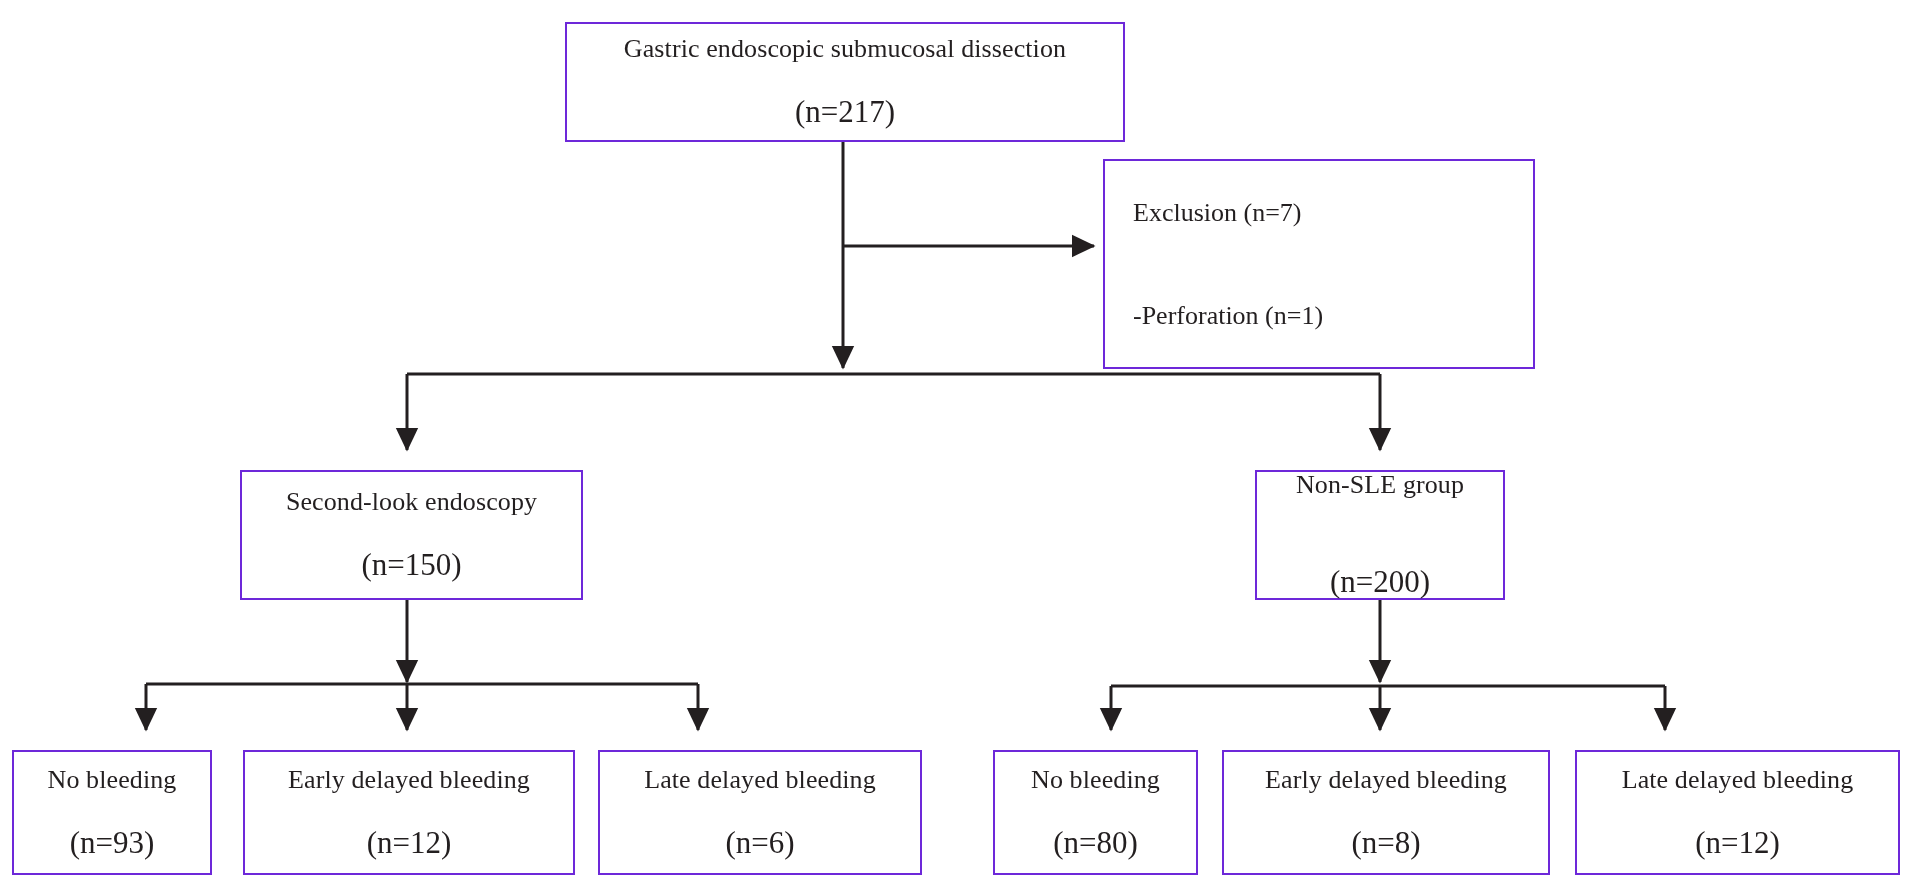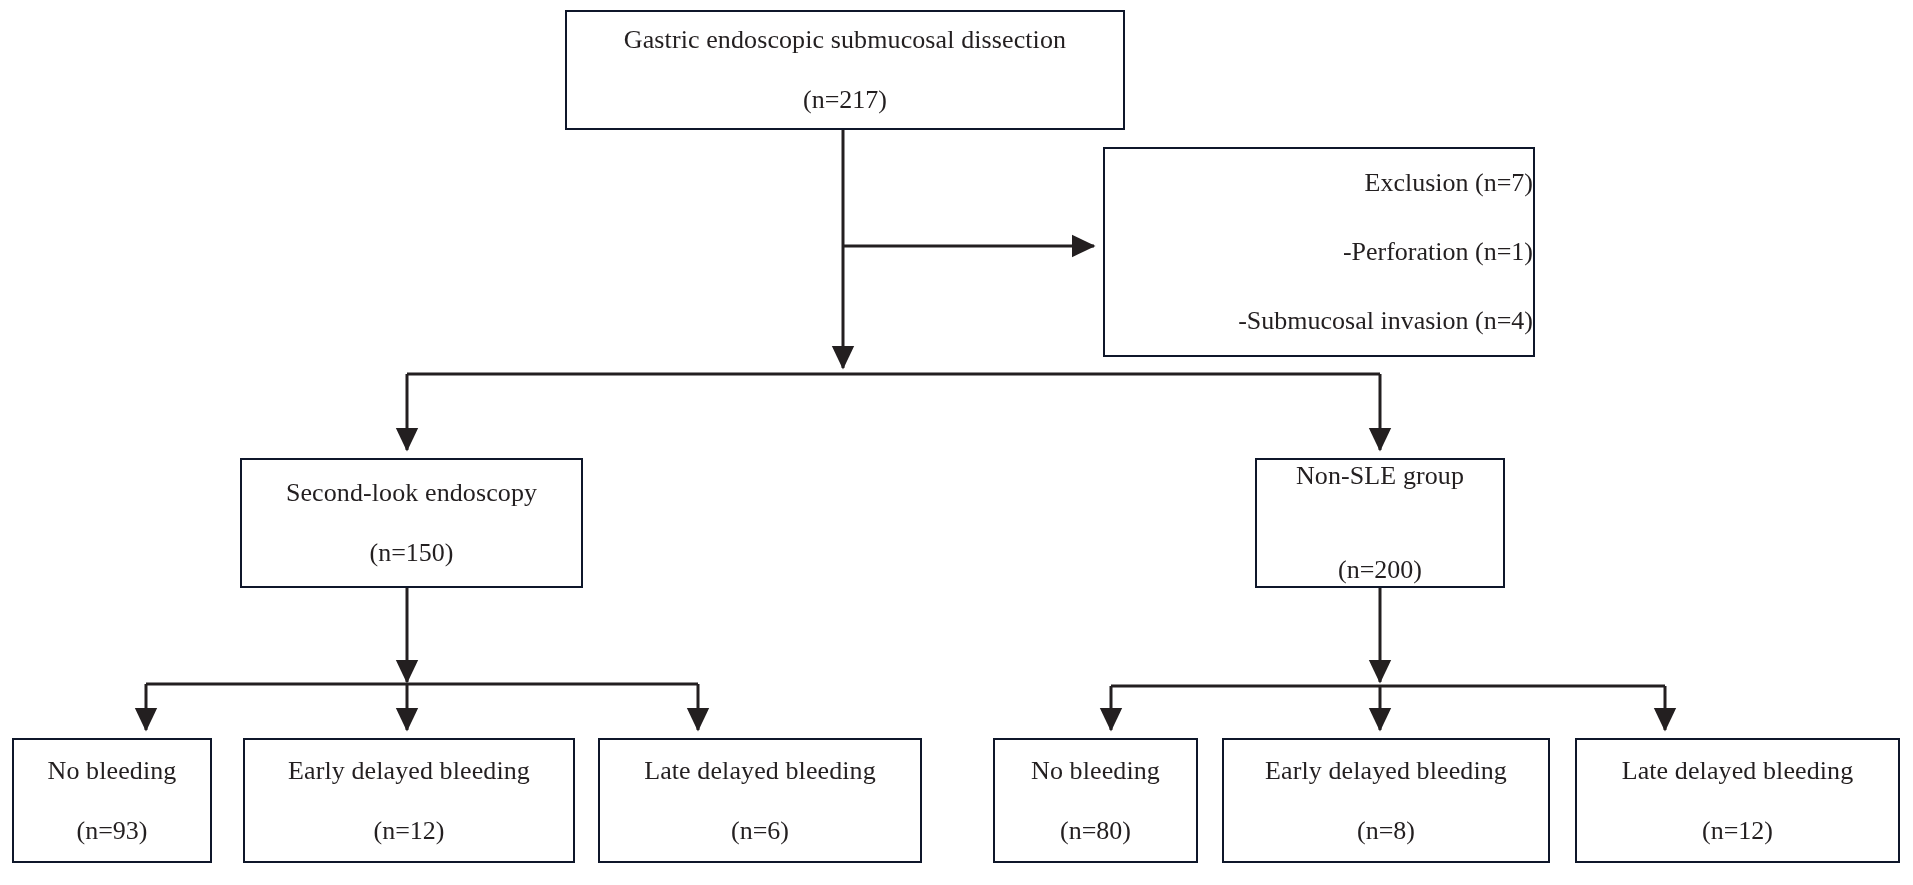--- a/index.html
+++ b/index.html
@@ -26,45 +26,46 @@
     position: absolute;
     left: 0;
     top: 0;
     width: 1913px;
     height: 885px;
     pointer-events: none;
   }
   .node {
     position: absolute;
     box-sizing: border-box;
-    border: 2px solid #0f172a;
+    border: 2px solid #6d28d9;
     background: #ffffff;
     display: flex;
     flex-direction: column;
     justify-content: center;
     align-items: center;
     text-align: center;
     line-height: 1.15;
+    margin-top: 12px;
   }
   .node .line1 {
     font-size: 26px;
     white-space: nowrap;
     letter-spacing: 0.1px;
   }
   .node .line2 {
-    font-size: 26px;
+    font-size: 31px;
     white-space: nowrap;
   }
   .node.two-line .line1 { margin-bottom: 30px; }
 
   
   .node.exclusion {
-    align-items: flex-end;
+    align-items: flex-start;
     text-align: left;
-    padding-left: 16px;
+    padding-left: 28px;
     justify-content: space-around;
   }
   .node.exclusion .exline {
     font-size: 26px;
     white-space: nowrap;
   }
 
   
   #node-root        { left: 565px;  top: 10px;  width: 560px; height: 120px; }
   #node-exclusion   { left: 1103px; top: 147px; width: 432px; height: 210px; }
@@ -114,21 +115,20 @@
   </svg>
 
   <div class="node two-line" id="node-root">
     <div class="line1">Gastric endoscopic submucosal dissection</div>
     <div class="line2">(n=217)</div>
   </div>
 
   <div class="node exclusion" id="node-exclusion">
     <div class="exline">Exclusion (n=7)</div>
     <div class="exline">-Perforation (n=1)</div>
-    <div class="exline">-Submucosal invasion (n=4)</div>
   </div>
 
   <div class="node two-line" id="node-sle">
     <div class="line1">Second-look endoscopy</div>
     <div class="line2">(n=150)</div>
   </div>
 
   <div class="node two-line" id="node-nonsle">
     <div class="line1">Non-SLE group</div>
     <div class="line2">(n=200)</div>

